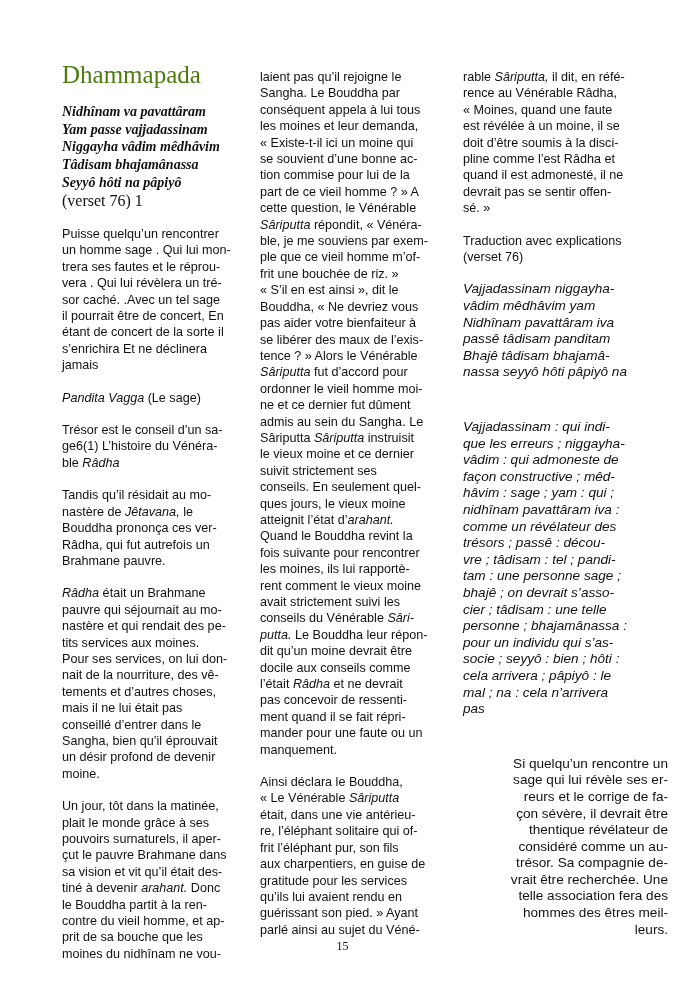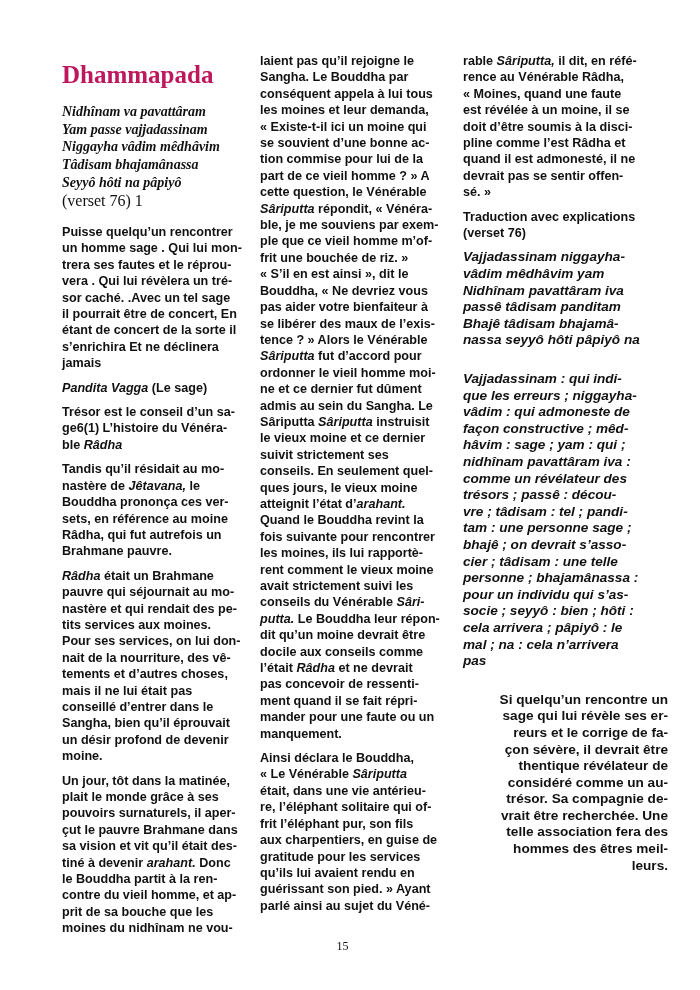--- a/index.html
+++ b/index.html
@@ -1,24 +1,24 @@
 <!DOCTYPE html>
 <html><head>
 <meta charset="utf-8">
 <style>
   html, body { margin: 0; padding: 0; background: #ffffff; }
   body { width: 700px; height: 990px; position: relative; overflow: hidden; color: #111; }
   .col { position: absolute; top: 0; }
   #col1 { left: 62px; top: 60px; width: 190px; }
   #col2 { left: 260px; top: 53px; width: 195px; }
   #col3 { left: 463px; top: 53px; width: 205px; }
-  .title { font-family: "Liberation Serif", serif; font-weight: bold; font-size: 25px; line-height: 30px; margin: 0 0 13px 0; color: #be185d; }
+  .title { font-family: "Liberation Serif", serif; font-weight: normal; font-size: 25px; line-height: 30px; margin: 0 0 13px 0; color: #4d7c0f; }
   .verse { font-family: "Liberation Serif", serif; font-style: italic; font-weight: bold; font-size: 14px; line-height: 17.5px; margin: 0 0 14px 0; }
   .verse .ref { font-style: normal; font-weight: normal; font-size: 16px; margin-left: 31px; }
-  .para { font-family: "Liberation Sans", sans-serif; font-weight: bold; font-size: 12.6px; line-height: 16.4px; margin: 0 0 8px 0; white-space: nowrap; }
+  .para { font-family: "Liberation Sans", sans-serif; font-weight: normal; font-size: 12.6px; line-height: 16.4px; margin: 16px 0 8px 0; white-space: nowrap; }
   .para .ln { display: block; }
   .it { font-style: italic; }
   .big { font-size: 13.6px; line-height: 16.6px; font-style: italic; }
   .big2 { font-size: 13.6px; line-height: 16.6px; text-align: right; }
   .gap { height: 14px; }
   .pagenum { position: absolute; left: 0; width: 685px; top: 939px; text-align: center; font-family: "Liberation Serif", serif; font-size: 12px; }
 </style>
 </head>
 <body>
 
@@ -45,21 +45,21 @@
       <span class="ln">jamais</span>
     </div>
   <div class="para"><span class="it">Pandita Vagga</span><span> (Le sage)</span></div>
   <div class="para">
     <span data-list="column1.heading"><span class="ln">Trésor est le conseil d’un sa-</span><span class="ln">ge6(1) L’histoire du Vénéra-</span></span>
     <span class="ln"><span>ble </span><span class="it">Râdha</span></span>
   </div>
   <div class="para">
     <span class="ln">Tandis qu’il résidait au mo-</span>
     <span class="ln"><span>nastère de </span><span class="it">Jêtavana,</span><span> le</span></span>
-    <span data-list="column1.p1_rest"><span class="ln">Bouddha prononça ces ver-</span><span class="ln">sets, en référence au moine</span><span class="ln">Râdha, qui fut autrefois un</span><span class="ln">Brahmane pauvre.</span></span>
+    <span data-list="column1.p1_rest"><span class="ln">Bouddha prononça ces ver-</span><span class="ln">Râdha, qui fut autrefois un</span><span class="ln">Brahmane pauvre.</span></span>
   </div>
   <div class="para">
     <span class="ln"><span class="it">Râdha</span><span> était un Brahmane</span></span>
     <span data-list="column1.p2_rest"><span class="ln">pauvre qui séjournait au mo-</span><span class="ln">nastère et qui rendait des pe-</span><span class="ln">tits services aux moines.</span><span class="ln">Pour ses services, on lui don-</span><span class="ln">nait de la nourriture, des vê-</span><span class="ln">tements et d’autres choses,</span><span class="ln">mais il ne lui était pas</span><span class="ln">conseillé d’entrer dans le</span><span class="ln">Sangha, bien qu’il éprouvait</span><span class="ln">un désir profond de devenir</span><span class="ln">moine.</span></span>
   </div>
   <div class="para">
     <span data-list="column1.p3_a"><span class="ln">Un jour, tôt dans la matinée,</span><span class="ln">plait le monde grâce à ses</span><span class="ln">pouvoirs surnaturels, il aper-</span><span class="ln">çut le pauvre Brahmane dans</span><span class="ln">sa vision et vit qu’il était des-</span></span>
     <span class="ln"><span>tiné à devenir </span><span class="it">arahant.</span><span> Donc</span></span>
     <span data-list="column1.p3_c"><span class="ln">le Bouddha partit à la ren-</span><span class="ln">contre du vieil homme, et ap-</span><span class="ln">prit de sa bouche que les</span><span class="ln">moines du nidhînam ne vou-</span></span>
   </div>

